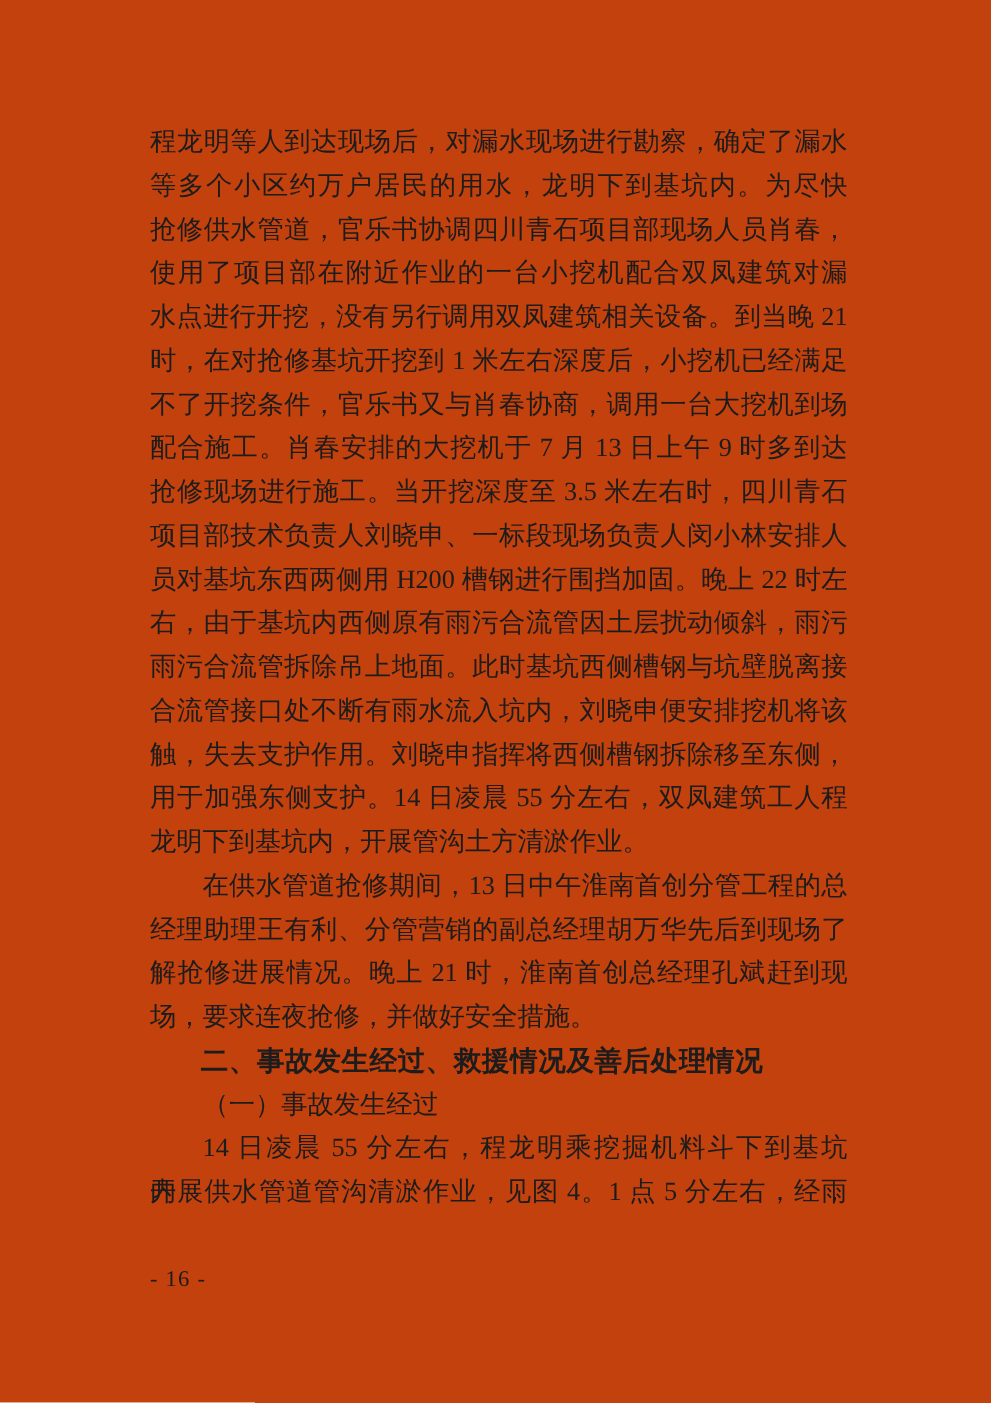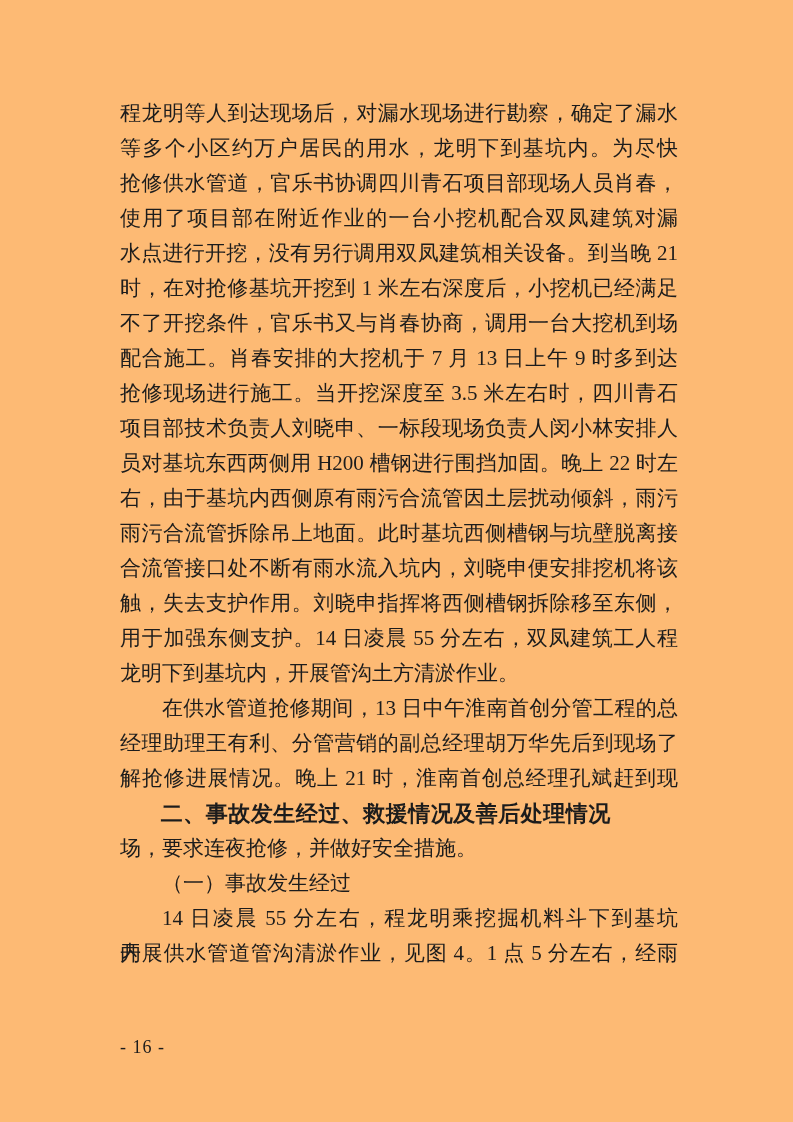--- a/index.html
+++ b/index.html
@@ -7,21 +7,21 @@
     width: 793px;
     height: 1122px;
     background: #ffffff;
     font-family: "Liberation Serif", "DejaVu Serif", serif;
     overflow: hidden;
   }
   .page {
     position: relative;
     width: 793px;
     height: 1122px;
-    background: #fdba74;
+    background: #c2410c;
     color: #1c1c1c;
   }
   .content {
     position: absolute;
     left: 120px;
     top: 96px;
     width: 558px;
   }
   .line {
     font-size: 21px;
@@ -50,21 +50,21 @@
   }
   .line.heading2 {
     font-weight: 500;
     text-indent: 2em;
     text-align: right;
     text-align-last: left;
   }
   .page-number {
     position: absolute;
     left: 120px;
-    top: 1036px;
+    top: 1012px;
     font-size: 18px;
     line-height: 22px;
     color: #1c1c1c;
     letter-spacing: 1px;
   }
 </style>
 </head>
 <body>
 
 <div class="page">
@@ -82,20 +82,20 @@
       <div class="line body">员对基坑东西两侧用 H200 槽钢进行围挡加固。晚上 22 时左</div>
       <div class="line body">右，由于基坑内西侧原有雨污合流管因土层扰动倾斜，雨污</div>
       <div class="line body">雨污合流管拆除吊上地面。此时基坑西侧槽钢与坑壁脱离接</div>
       <div class="line body">合流管接口处不断有雨水流入坑内，刘晓申便安排挖机将该</div>
       <div class="line body">触，失去支护作用。刘晓申指挥将西侧槽钢拆除移至东侧，</div>
       <div class="line body">用于加强东侧支护。14 日凌晨 55 分左右，双凤建筑工人程</div>
       <div class="line body-end">龙明下到基坑内，开展管沟土方清淤作业。</div>
       <div class="line body-indent">在供水管道抢修期间，13 日中午淮南首创分管工程的总</div>
       <div class="line body">经理助理王有利、分管营销的副总经理胡万华先后到现场了</div>
       <div class="line body">解抢修进展情况。晚上 21 时，淮南首创总经理孔斌赶到现</div>
+      <div class="line body-end">场，要求连夜抢修，并做好安全措施。</div>
       <div class="line heading1">二、事故发生经过、救援情况及善后处理情况</div>
-      <div class="line body-end">场，要求连夜抢修，并做好安全措施。</div>
       <div class="line heading2">（一）事故发生经过</div>
       <div class="line body-indent">14 日凌晨 55 分左右，程龙明乘挖掘机料斗下到基坑内，</div>
       <div class="line body">开展供水管道管沟清淤作业，见图 4。1 点 5 分左右，经雨</div>
     </div>
   <div class="page-number">- 16 -</div>
 </div>
 
 </body></html>

